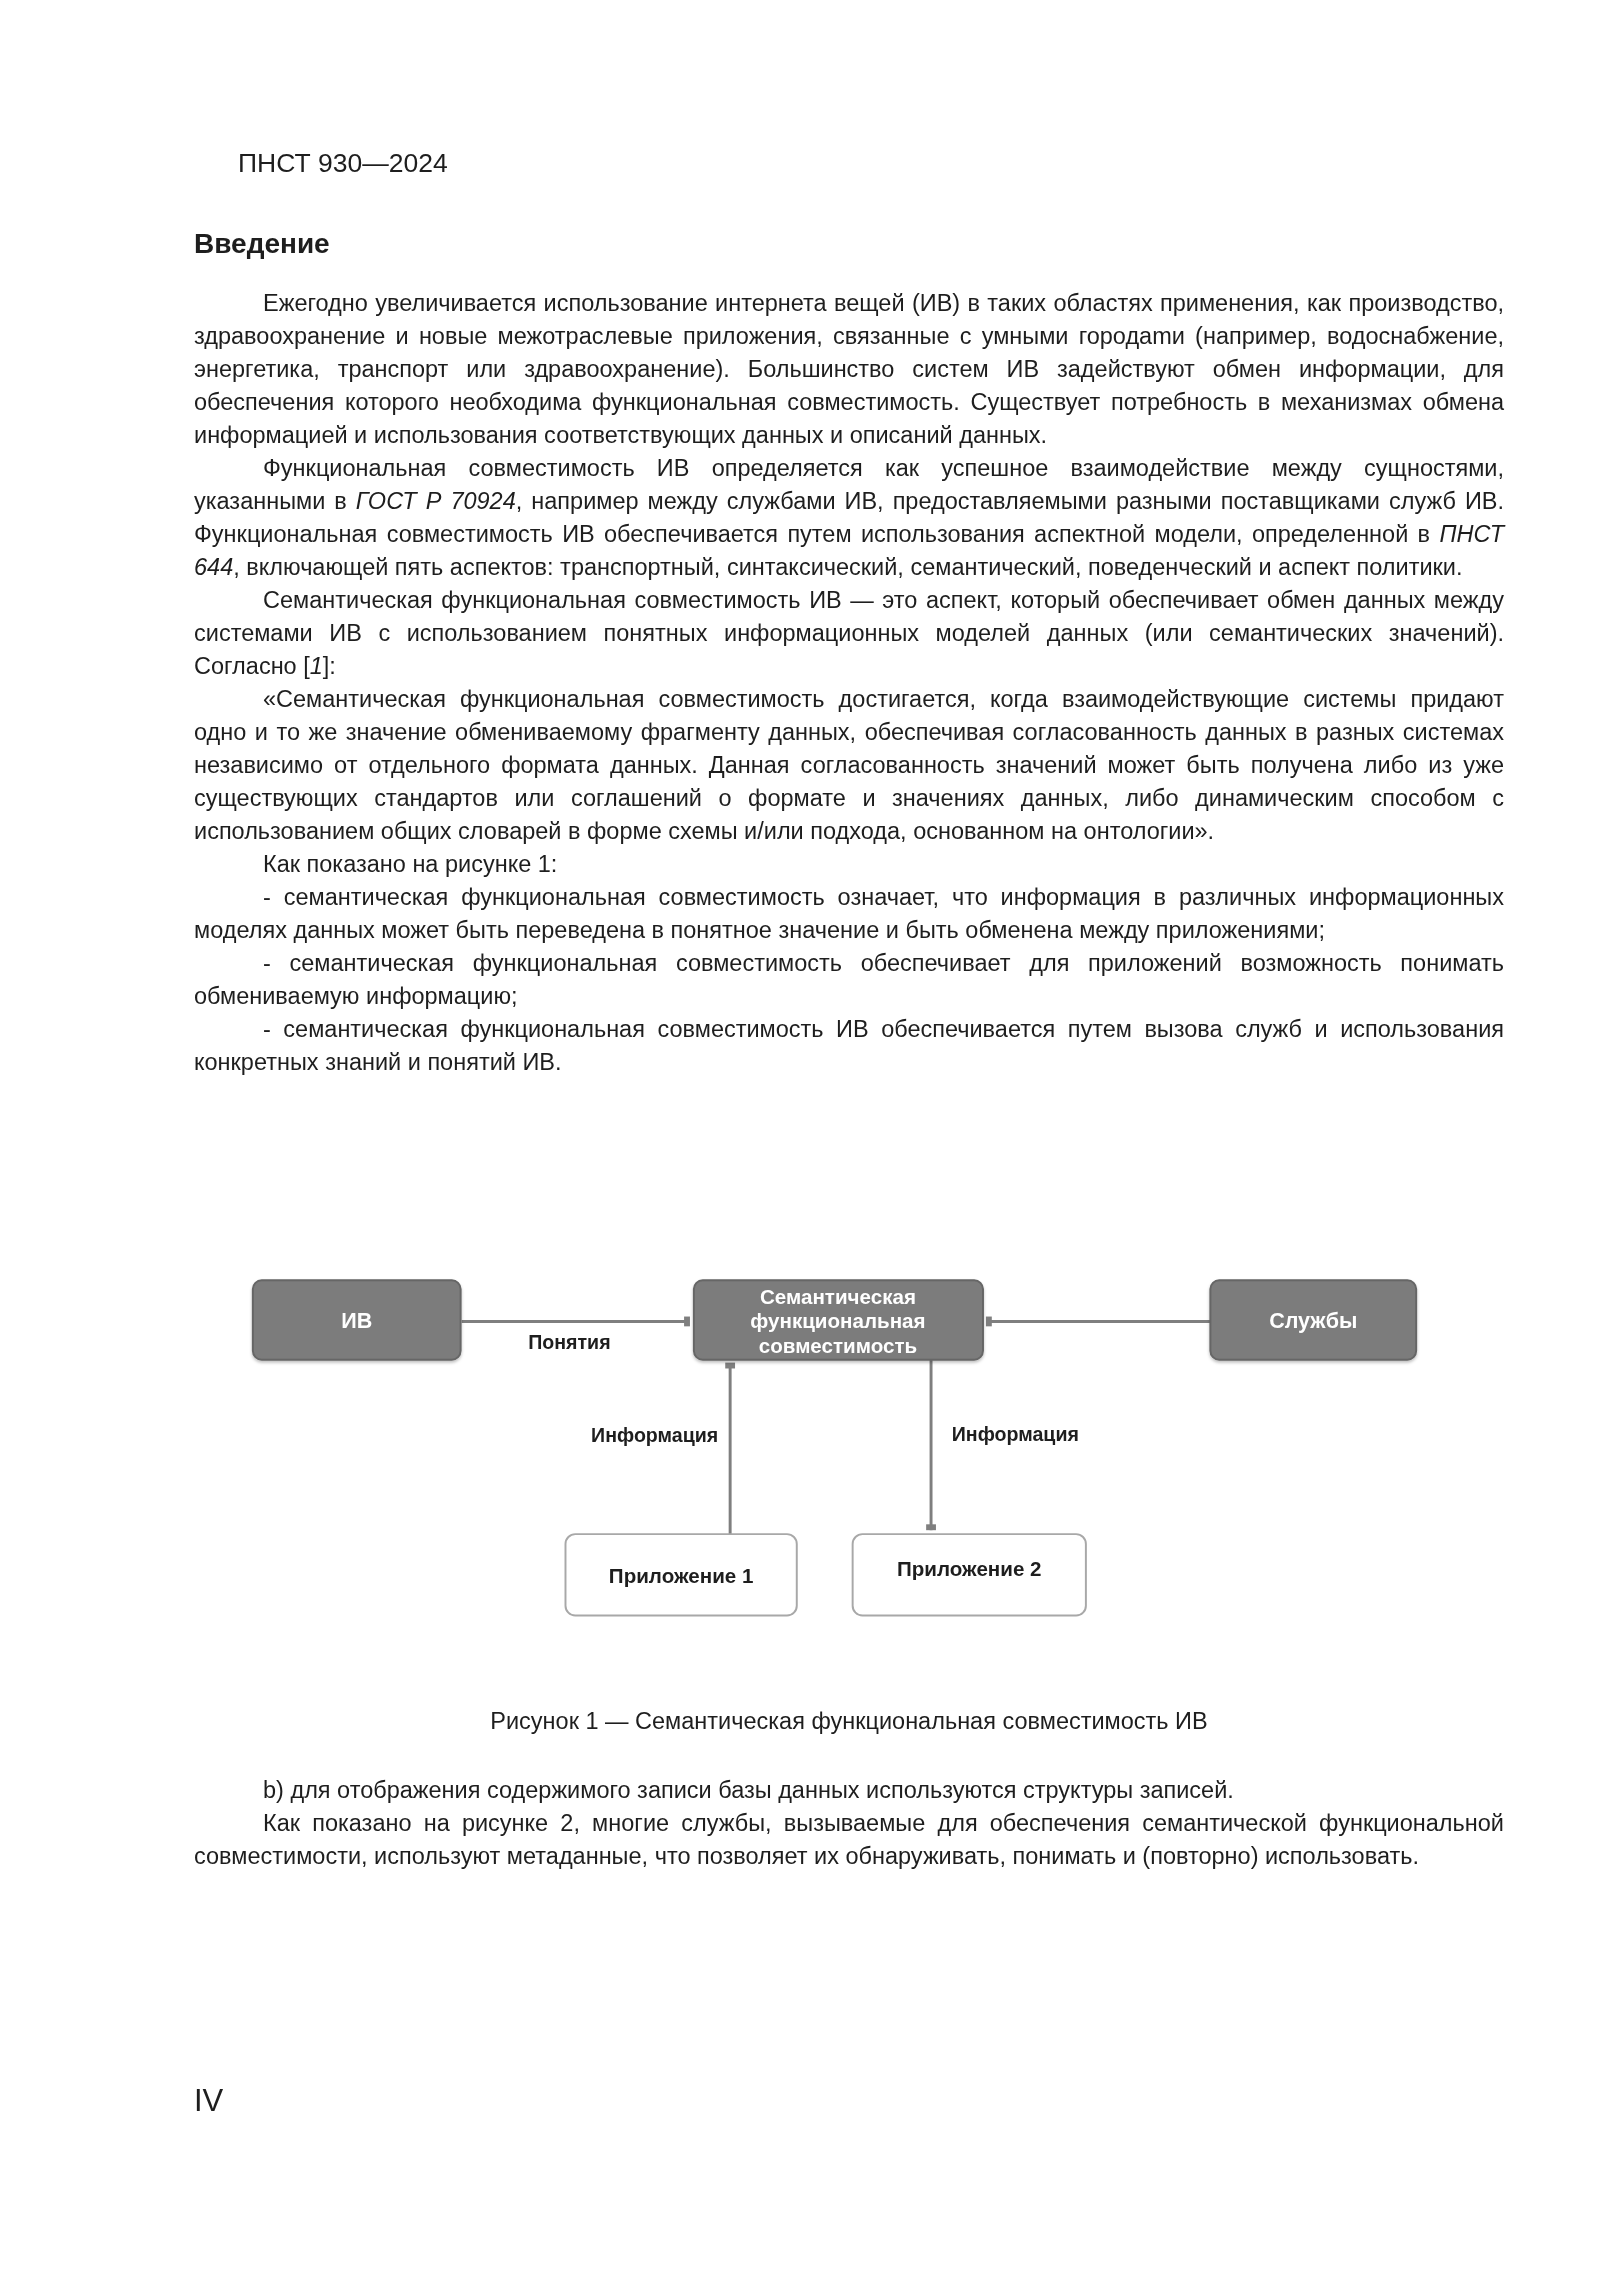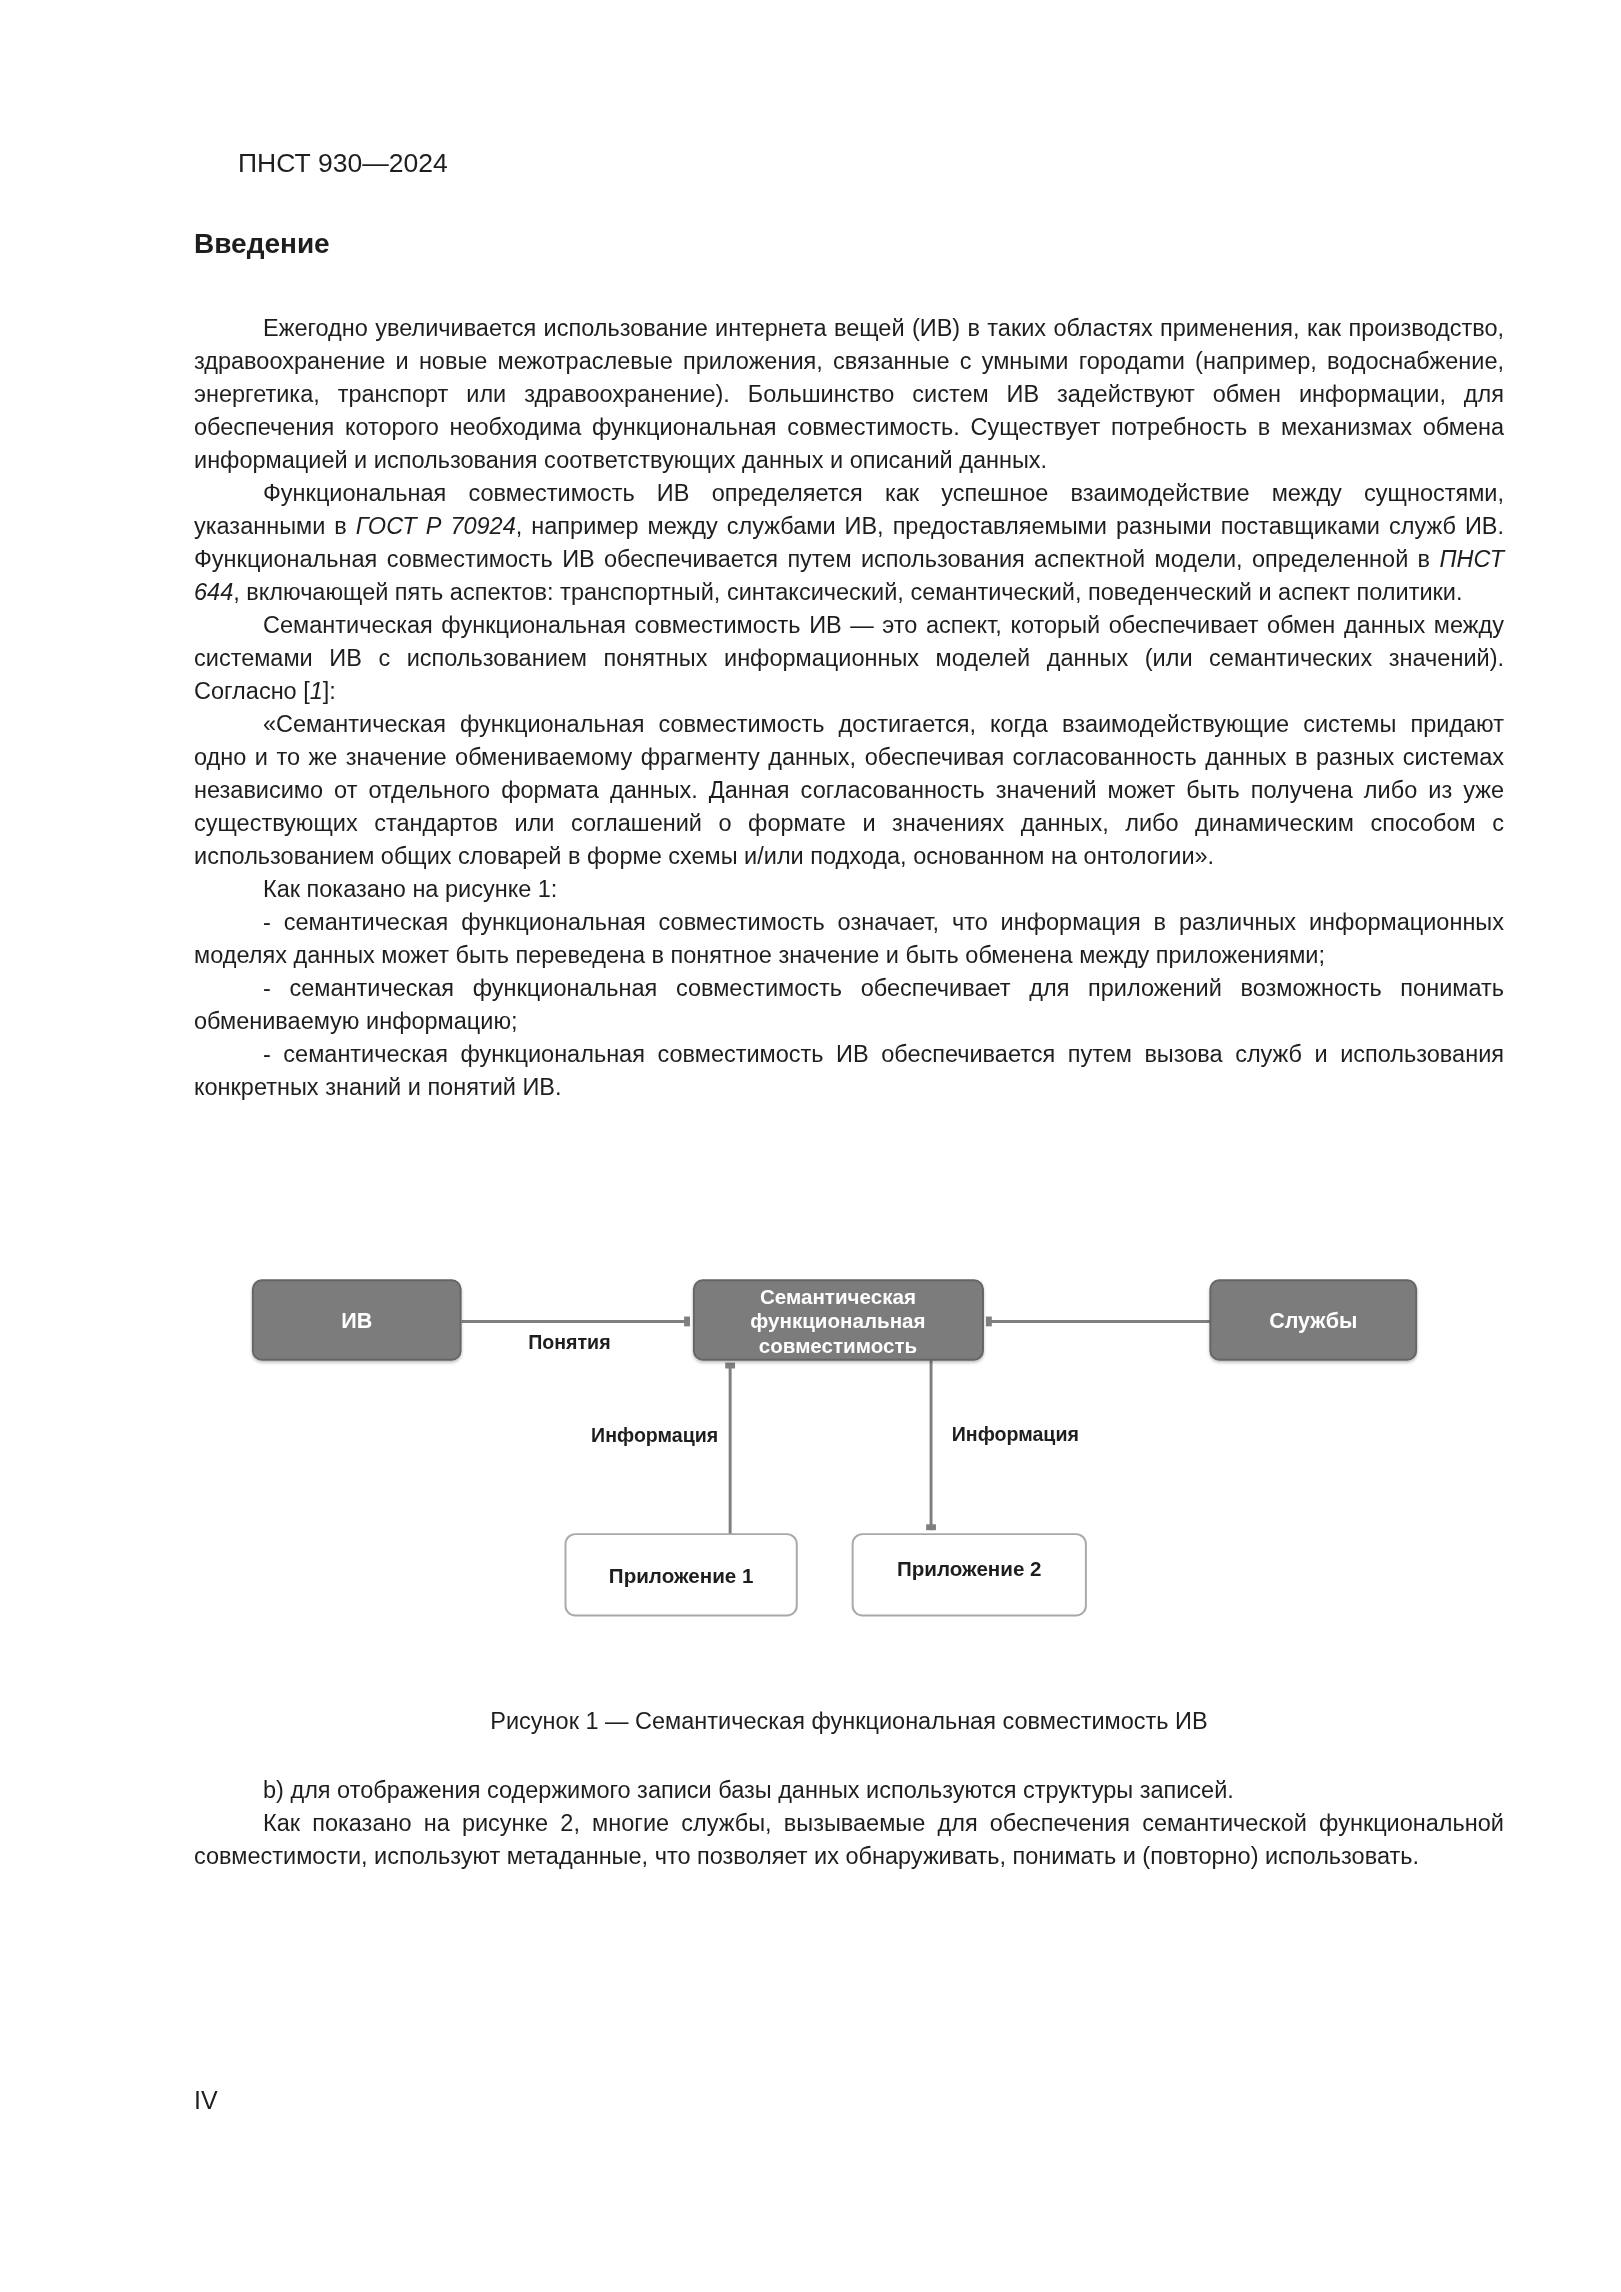--- a/index.html
+++ b/index.html
@@ -9,29 +9,29 @@
   #doc-header { left: 194px; top: 147px; font-size: 26.5px; font-weight: normal; line-height: 33px; margin-left: 44px; }
   #section-title { left: 194px; width: 1310px; top: 226px; text-align: left;
                    font-size: 28px; font-weight: bold; line-height: 35px; }
   .block { position: absolute; left: 194px; width: 1310px; }
   .p { margin: 0; font-size: 23.5px; line-height: 33px; text-align: justify;
        text-indent: 69px; hyphens: manual; }
   em { font-style: italic; }
   #diagram { position: absolute; left: 0; top: 0; width: 1621px; height: 2293px; pointer-events: none; }
   #diagram .node-text { font-family: "Liberation Sans", sans-serif; font-weight: bold; }
   #caption { left: 194px; width: 1310px; top: 1705px; text-align: center; font-size: 23.5px; line-height: 33px; }
-  #page-number { left: 194px; top: 2084px; font-size: 25px; line-height: 33px; }
+  #page-number { left: 194px; top: 2084px; font-size: 31px; line-height: 33px; }
 </style>
 </head>
 <body>
 
 <div id="doc-header" class="abs">ПНСТ 930—2024</div>
 <div id="section-title" class="abs">Введение</div>
 
-<div class="block" style="top:287px;margin-top:25px;">
+<div class="block" style="top:287px;">
   <p class="p">Ежегодно увеличивается использование интернета вещей (ИВ) в таких областях применения, как производство, здравоохранение и новые межотраслевые приложения, связанные с умными города­mи (например, водоснабжение, энергетика, транспорт или здравоохранение). Большинство систем ИВ задействуют обмен информации, для обеспечения которого необходима функциональная совмести­мость. Существует потребность в механизмах обмена информацией и использования соответствующих данных и описаний данных.</p>
   <p class="p"><span>Функциональная совместимость ИВ определяется как успешное взаимодействие между сущ­ностями, указанными в </span><em>ГОСТ Р 70924</em><span>, например между службами ИВ, предоставляемыми разными поставщиками служб ИВ. Функциональная совместимость ИВ обеспечивается путем использования аспектной модели, определенной в </span><em>ПНСТ 644</em><span>, включающей пять аспектов: транспортный, синтаксиче­ский, семантический, поведенческий и аспект политики.</span></p>
   <p class="p"><span>Семантическая функциональная совместимость ИВ — это аспект, который обеспечивает обмен данных между системами ИВ с использованием понятных информационных моделей данных (или се­мантических значений). Согласно [</span><em>1</em><span>]:</span></p>
   <p class="p">«Семантическая функциональная совместимость достигается, когда взаимодействующие систе­мы придают одно и то же значение обмениваемому фрагменту данных, обеспечивая согласованность данных в разных системах независимо от отдельного формата данных. Данная согласованность значе­ний может быть получена либо из уже существующих стандартов или соглашений о формате и значе­ниях данных, либо динамическим способом с использованием общих словарей в форме схемы и/или подхода, основанном на онтологии».</p>
   <p class="p">Как показано на рисунке 1:</p>
   <p class="p">- семантическая функциональная совместимость означает, что информация в различных инфор­мационных моделях данных может быть переведена в понятное значение и быть обменена между при­ложениями;</p>
   <p class="p">- семантическая функциональная совместимость обеспечивает для приложений возможность по­нимать обмениваемую информацию;</p>
   <p class="p">- семантическая функциональная совместимость ИВ обеспечивается путем вызова служб и ис­пользования конкретных знаний и понятий ИВ.</p>
 </div>
 

